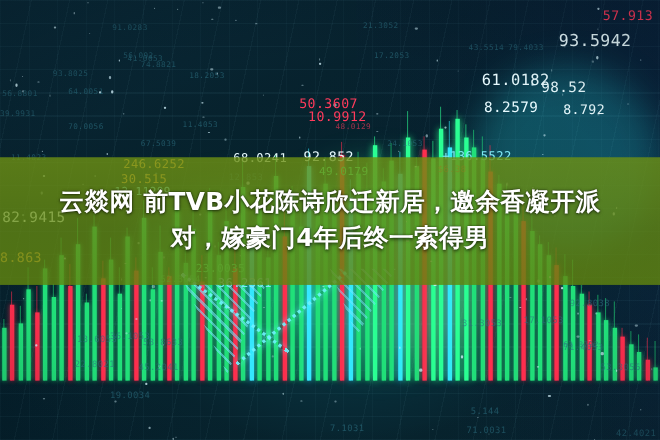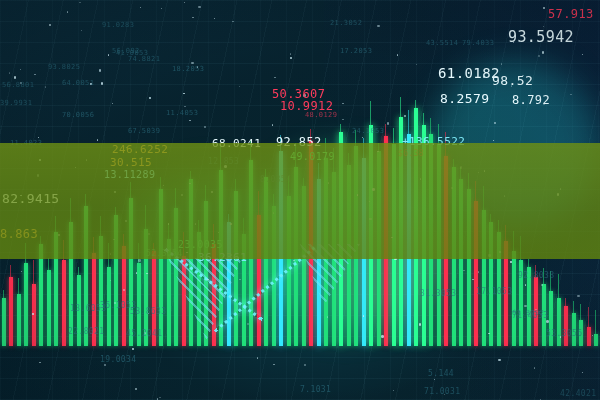--- a/index.html
+++ b/index.html
@@ -674,14 +674,18 @@
       <div class="ticker tk-cyan-d" style="left: 300px; top: 386px; font-size: 8px; opacity: 0.62;">7.1031</div>
       <div class="ticker tk-cyan-d" style="left: 10px; top: 140px; font-size: 7px; opacity: 0.62;">11.4023</div>
       <div class="ticker tk-red" style="left: 548px; top: 8px; font-size: 12px;">57.913</div>
     </div>
 
   <div class="bg-vignette"></div>
 
   <div class="band"></div>
   <div class="band-soft"></div>
 
+  <div class="headline">
+    <div class="hl-line">云燚网 前TVB小花陈诗欣迁新居，邀余香凝开派</div>
+    <div class="hl-line hl-line-2">对，嫁豪门4年后终一索得男</div>
+  </div>
 
 </div>
 
 </body></html>

